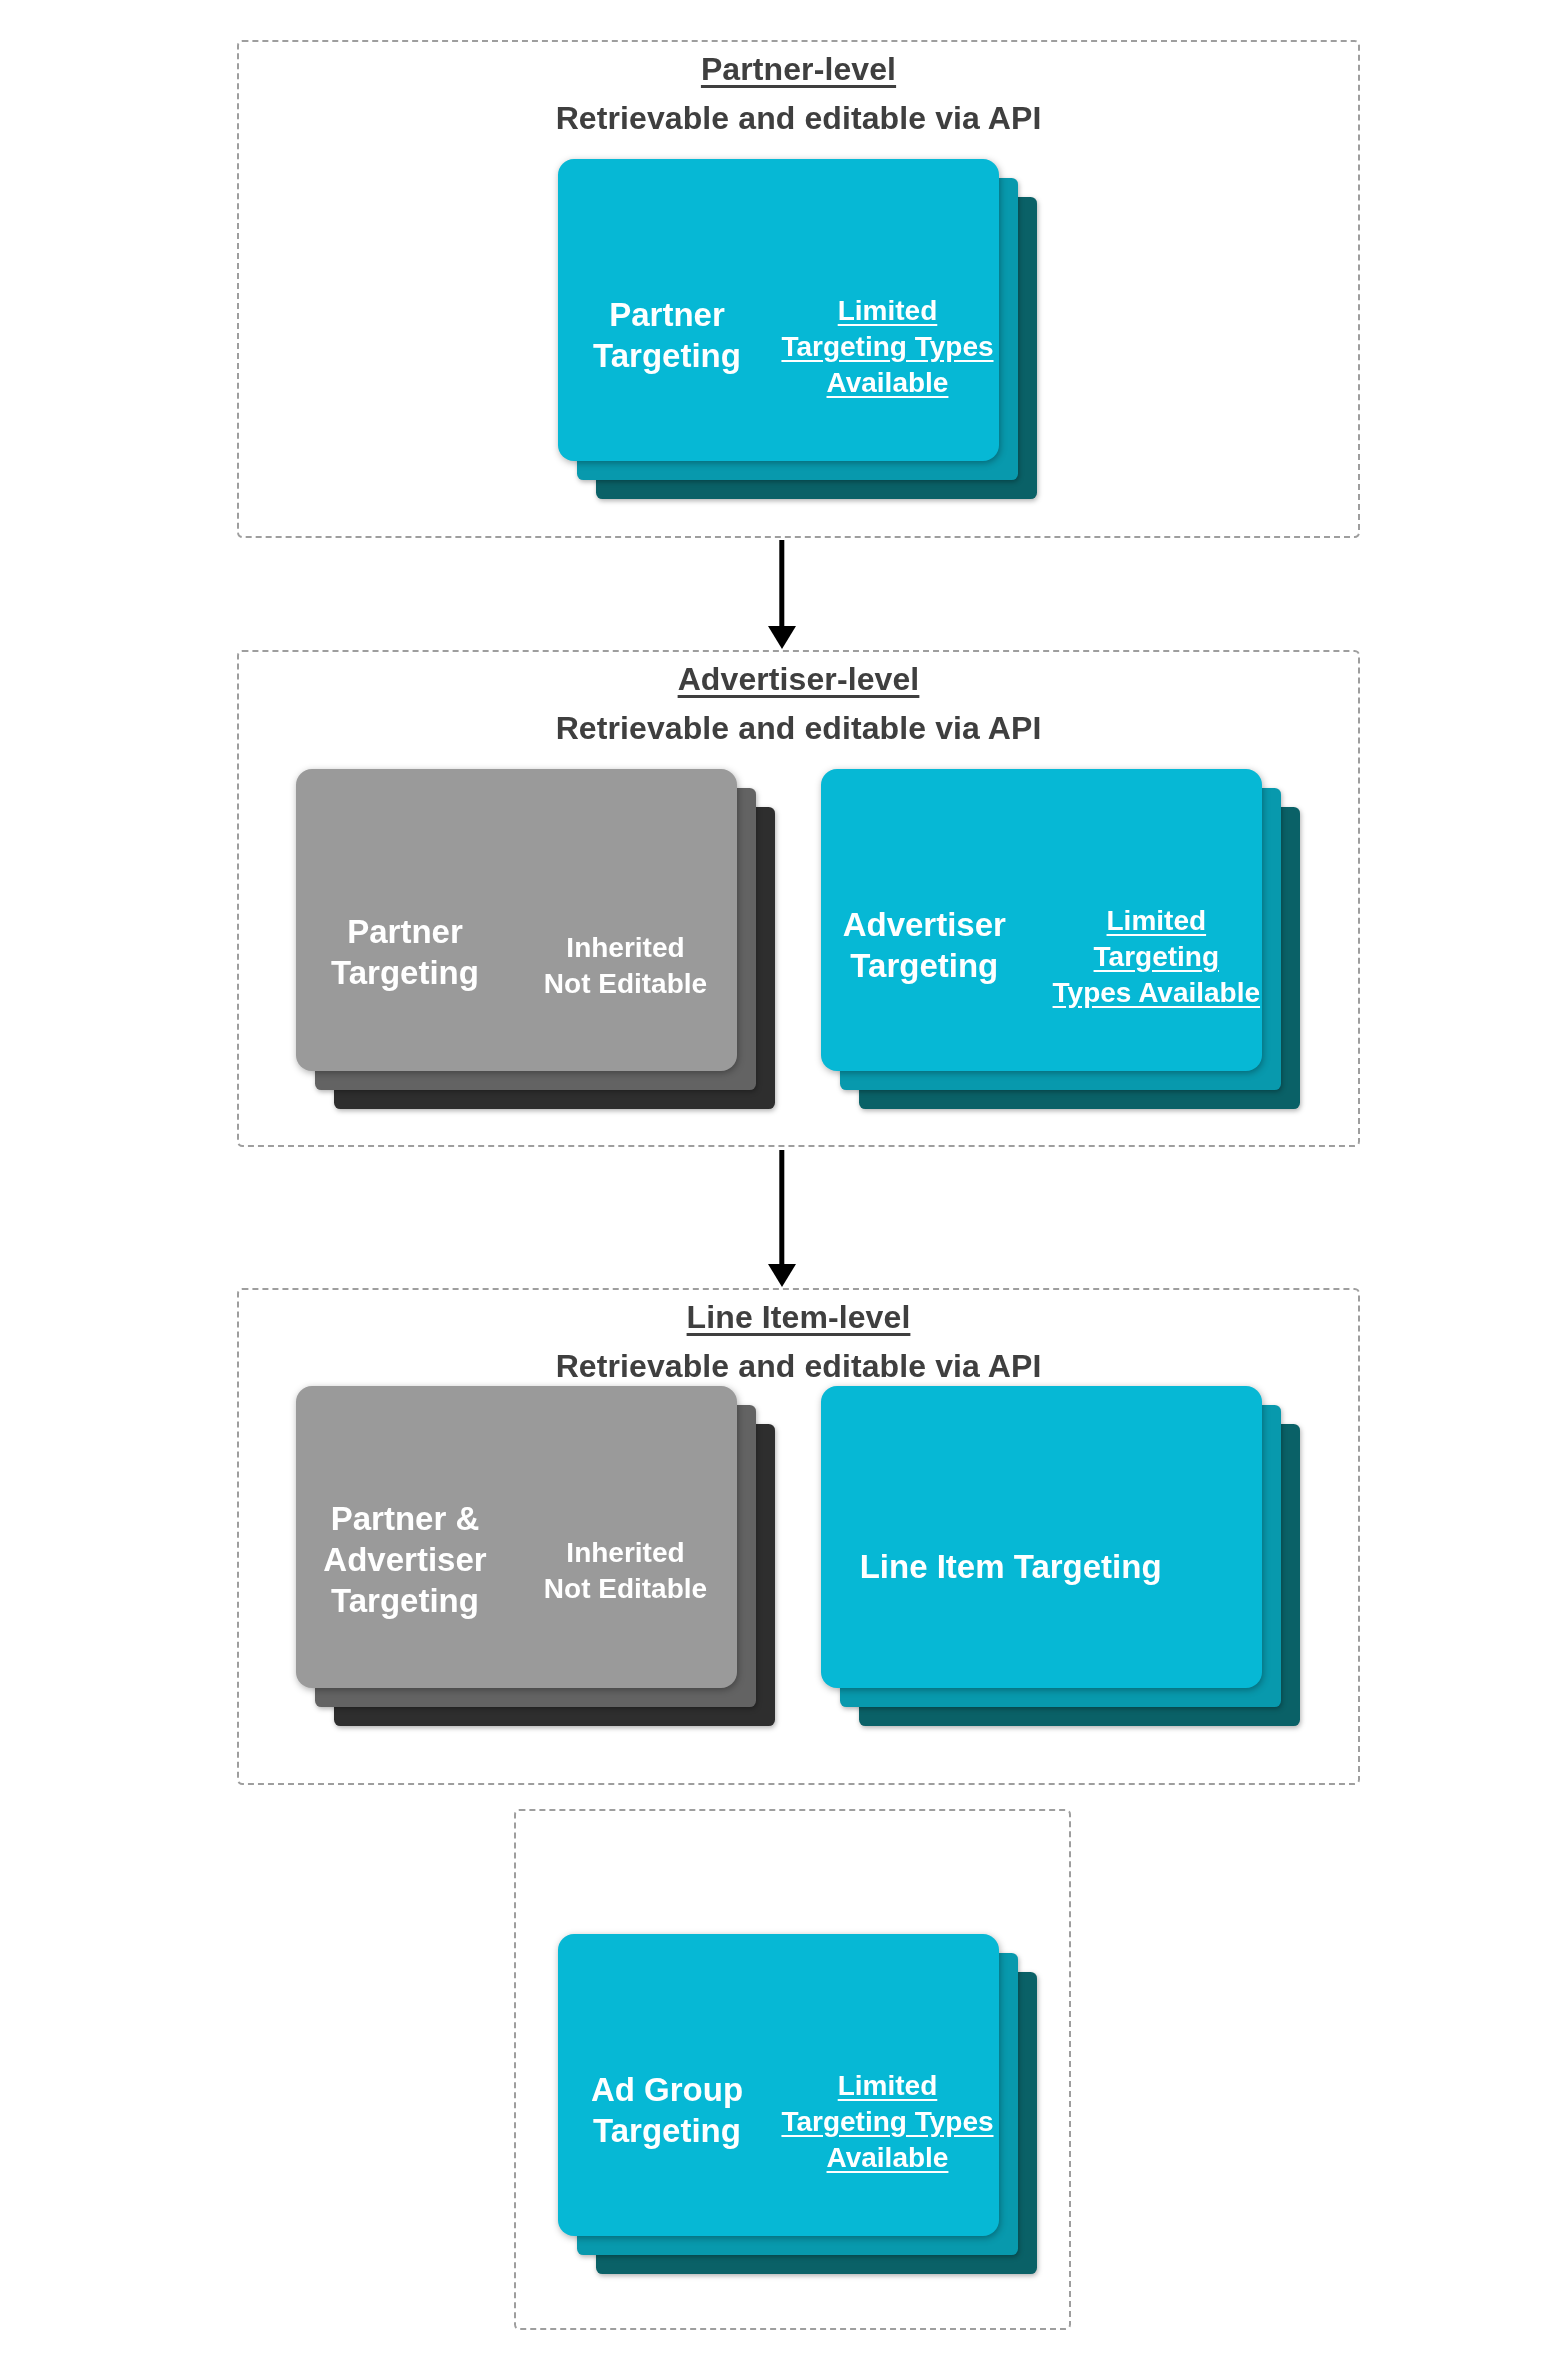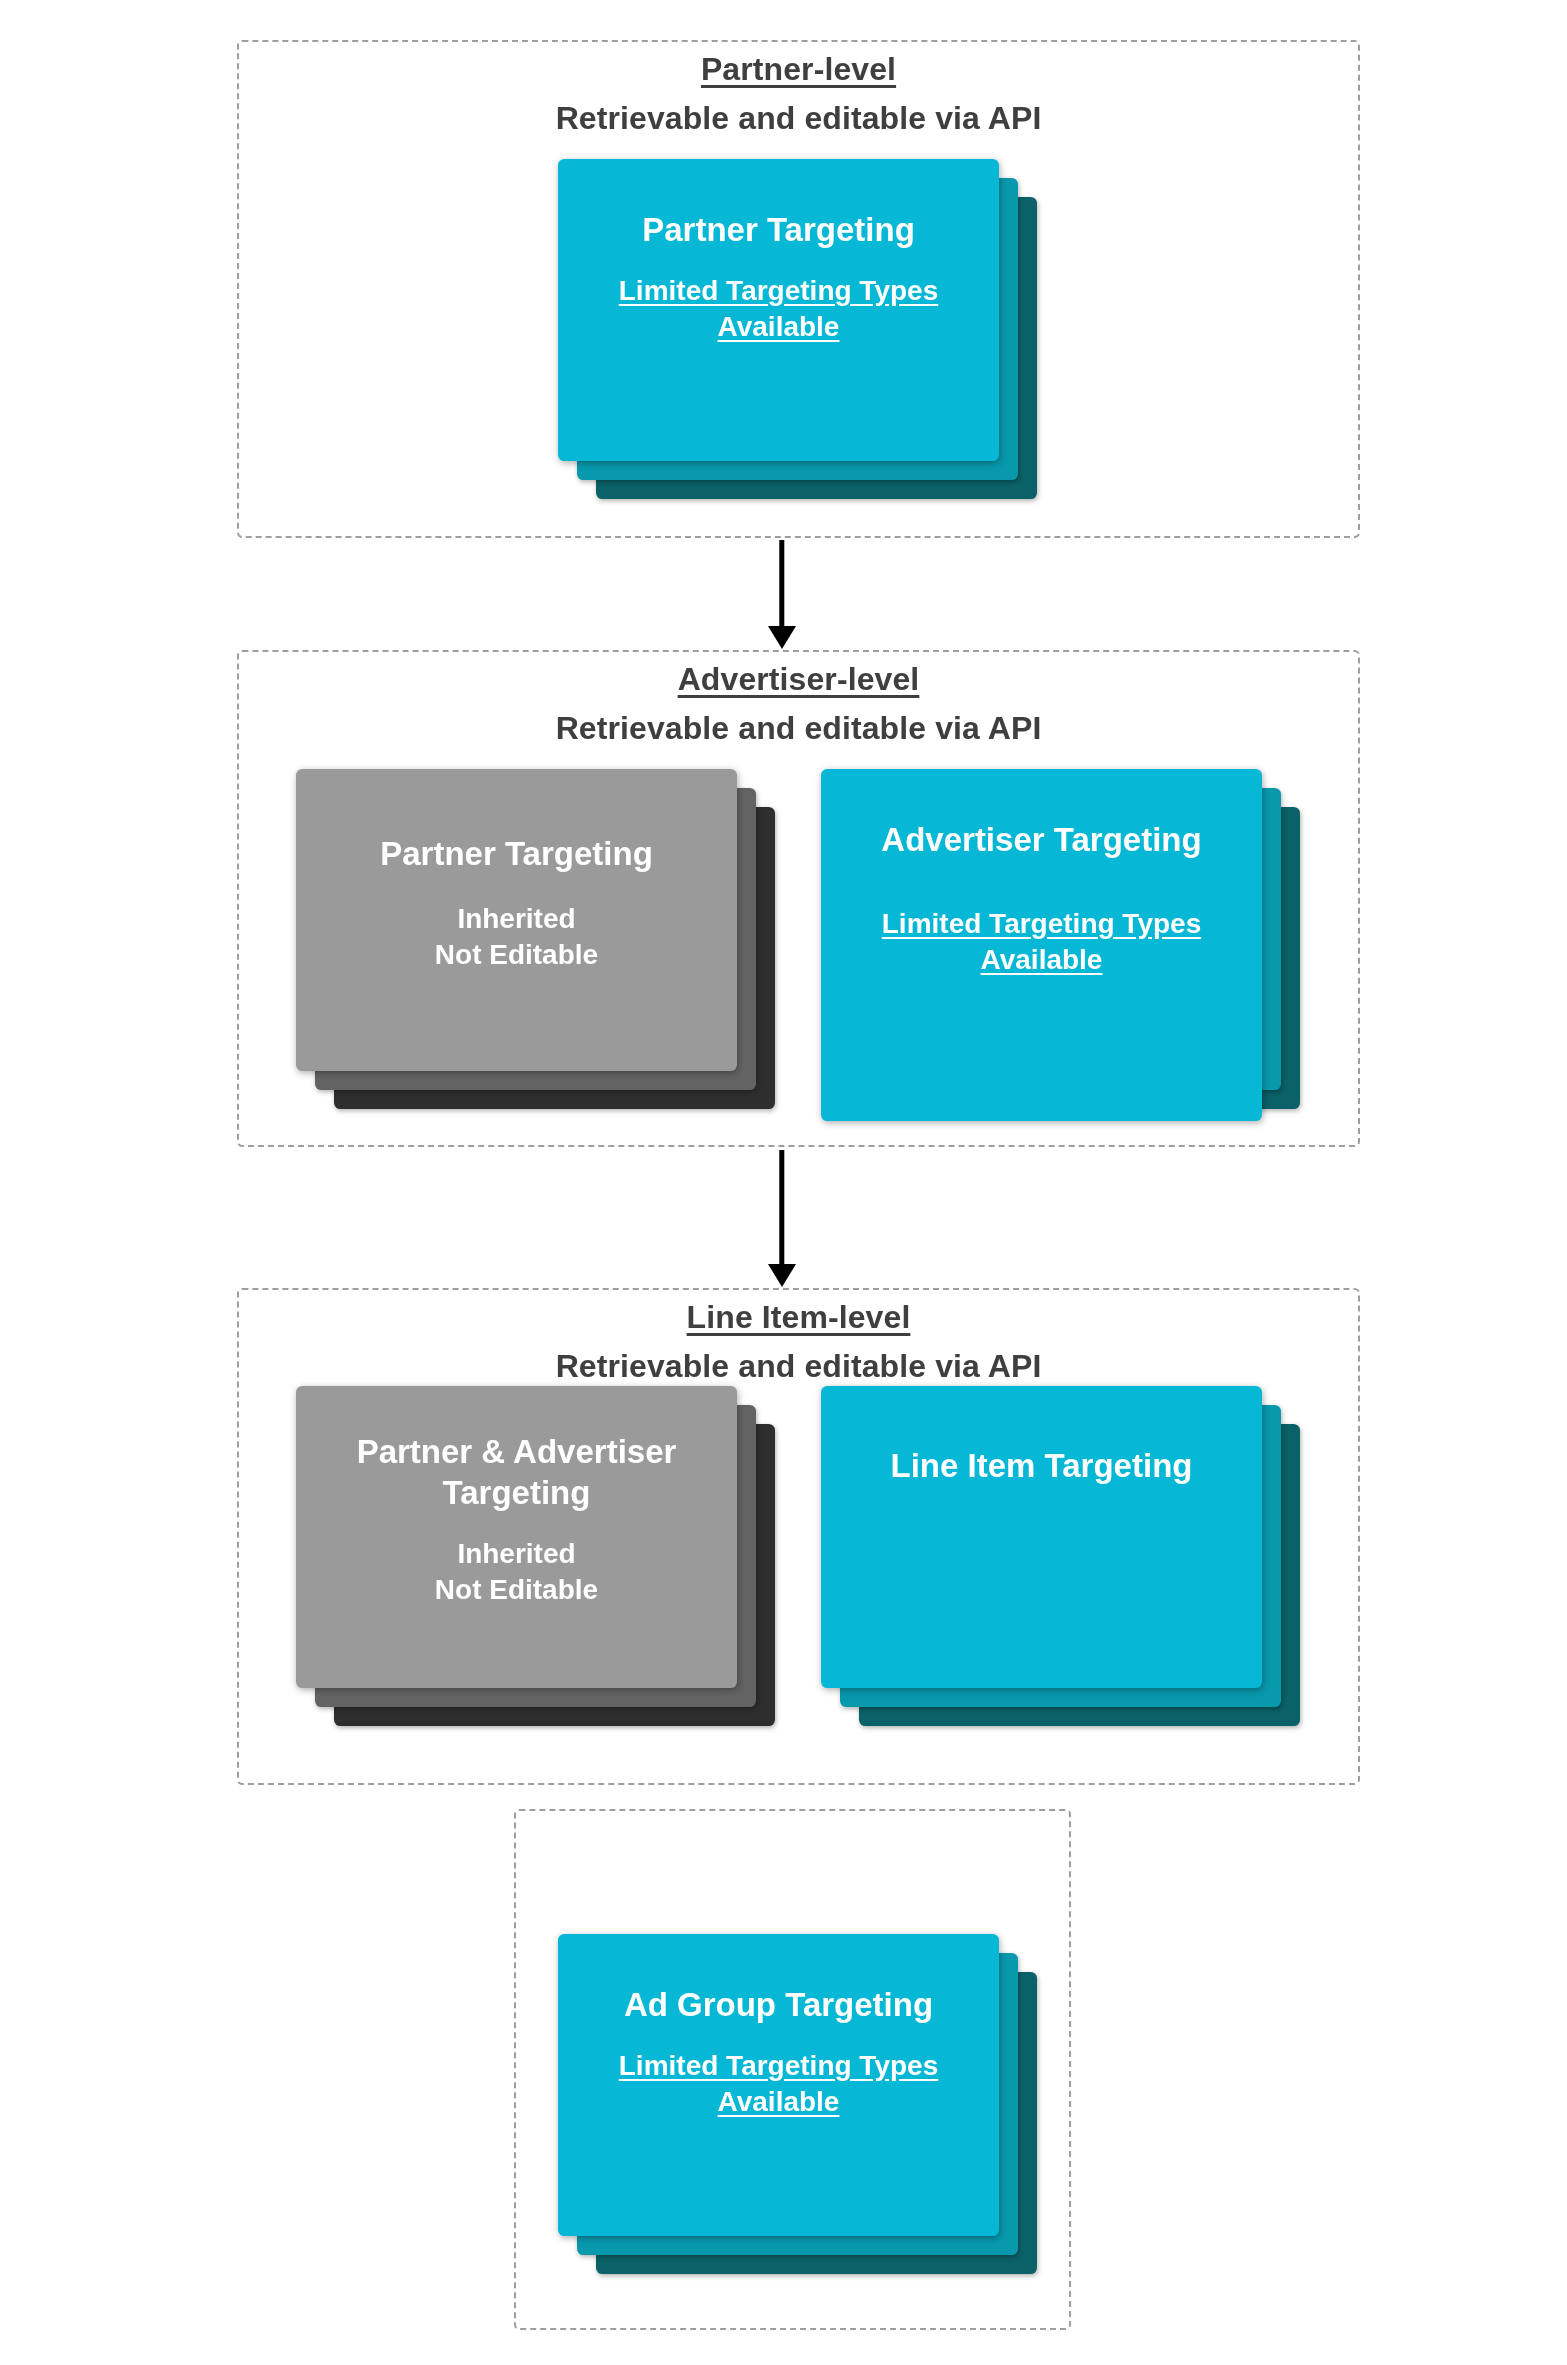--- a/index.html
+++ b/index.html
@@ -74,23 +74,24 @@
     filter: drop-shadow(1.8px 2.7px 2.7px rgba(0,0,0,.30));
   }
   .stack .layer.mid {
     left: 19px; top: 19px;
     filter: drop-shadow(1.8px 2.7px 2.7px rgba(0,0,0,.30));
   }
   .stack .layer.front {
     left: 0; top: 0;
     filter: drop-shadow(1.8px 2.7px 3.6px rgba(0,0,0,.32));
     display: flex;
-    flex-direction: column;
+    flex-direction: row;
     align-items: center;
     justify-content: flex-start;
+    border-radius: 16px;
   }
 
   
   .stack.cyan .front { background: #06b8d5; }
   .stack.cyan .mid   { background: #0899ad; }
   .stack.cyan .back  { background: #0a6167; }
   
   .stack.gray .front { background: #9a9a9a; }
   .stack.gray .mid   { background: #636363; }
   .stack.gray .back  { background: #2e2e2e; }
@@ -179,21 +180,21 @@
     <div class="layer front" style="width:441px; height:302px; padding-top:64px;">
       <div class="card-title">Partner Targeting</div>
       <div class="card-sub" style="margin-top:27px; white-space:pre-line;">Inherited
 Not Editable</div>
     </div>
   </div>
 
   <div class="stack cyan" style="left:821px; top:769px; width:479px; height:339px;">
     <div class="layer back" style="width:441px; height:302px;"></div>
     <div class="layer mid" style="width:441px; height:302px;"></div>
-    <div class="layer front" style="width:441px; height:352px; padding-top:50px;gap:23px;">
+    <div class="layer front" style="width:441px; height:302px; padding-top:50px;gap:23px;">
       <div class="card-title">Advertiser Targeting</div>
       <div class="card-sub underlined" style="margin-top:23px;">Limited Targeting Types Available</div>
     </div>
   </div>
 
   <div class="arrow" style="left:767px; top:1150px; width:29px; height:138px;">
     <div class="shaft" style="height:114px;"></div>
     <div class="head" style="top:114px;"></div>
   </div>
 

